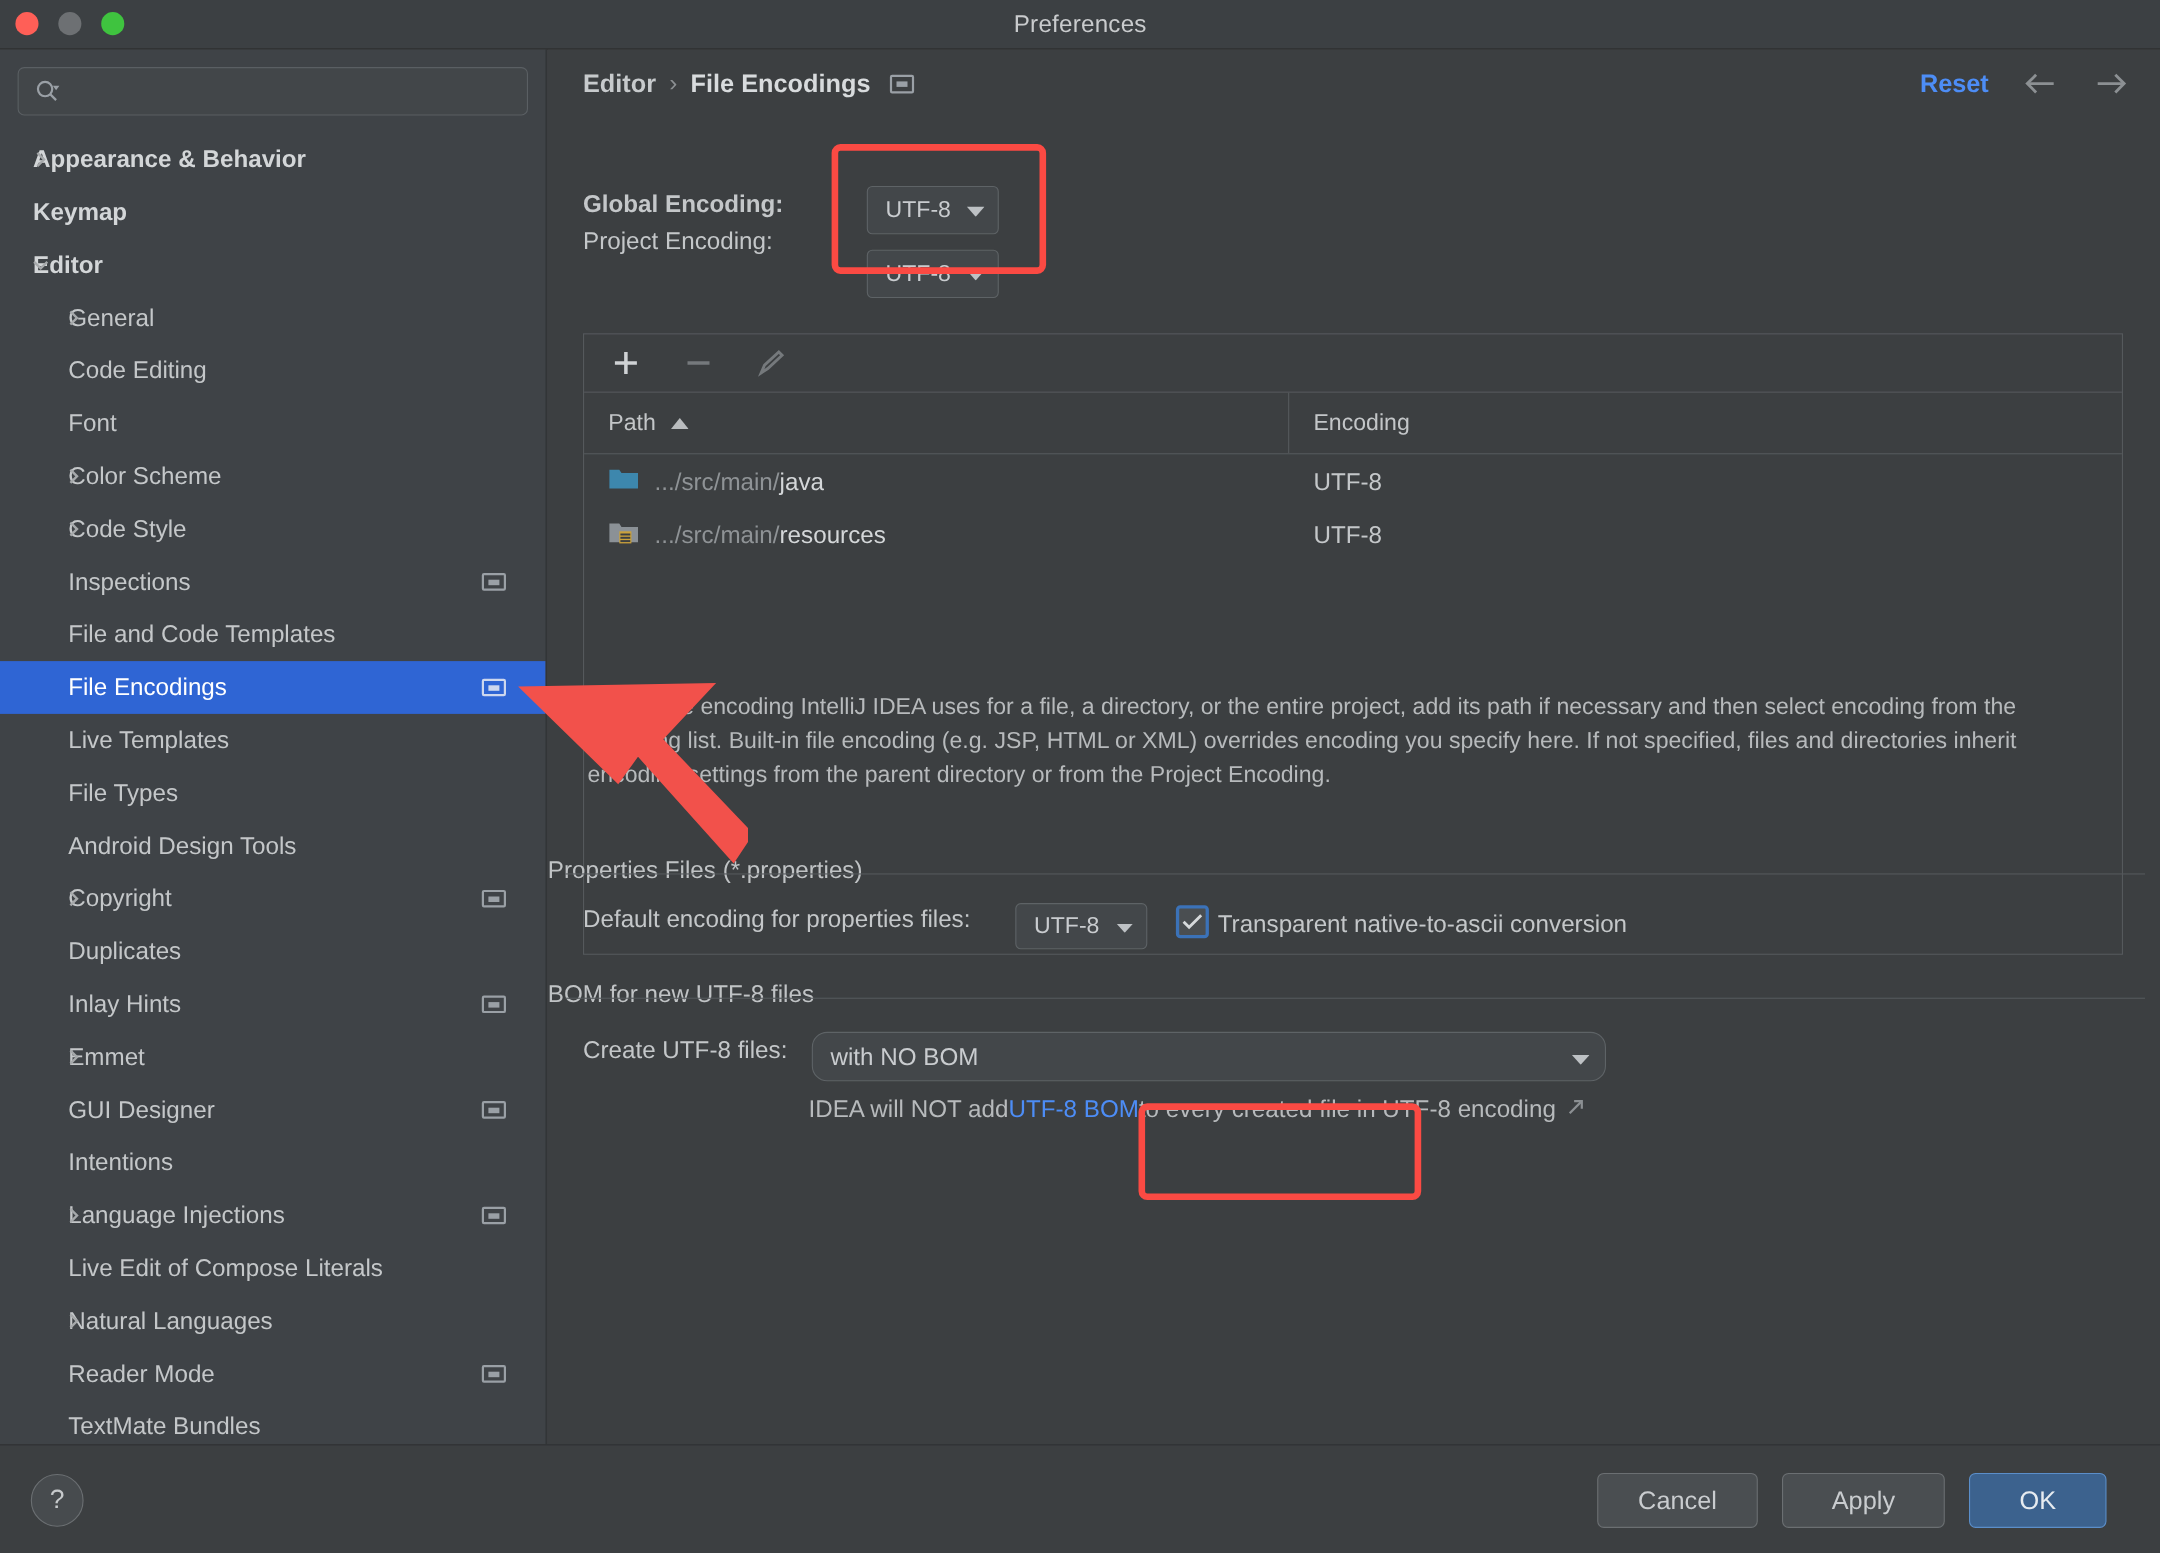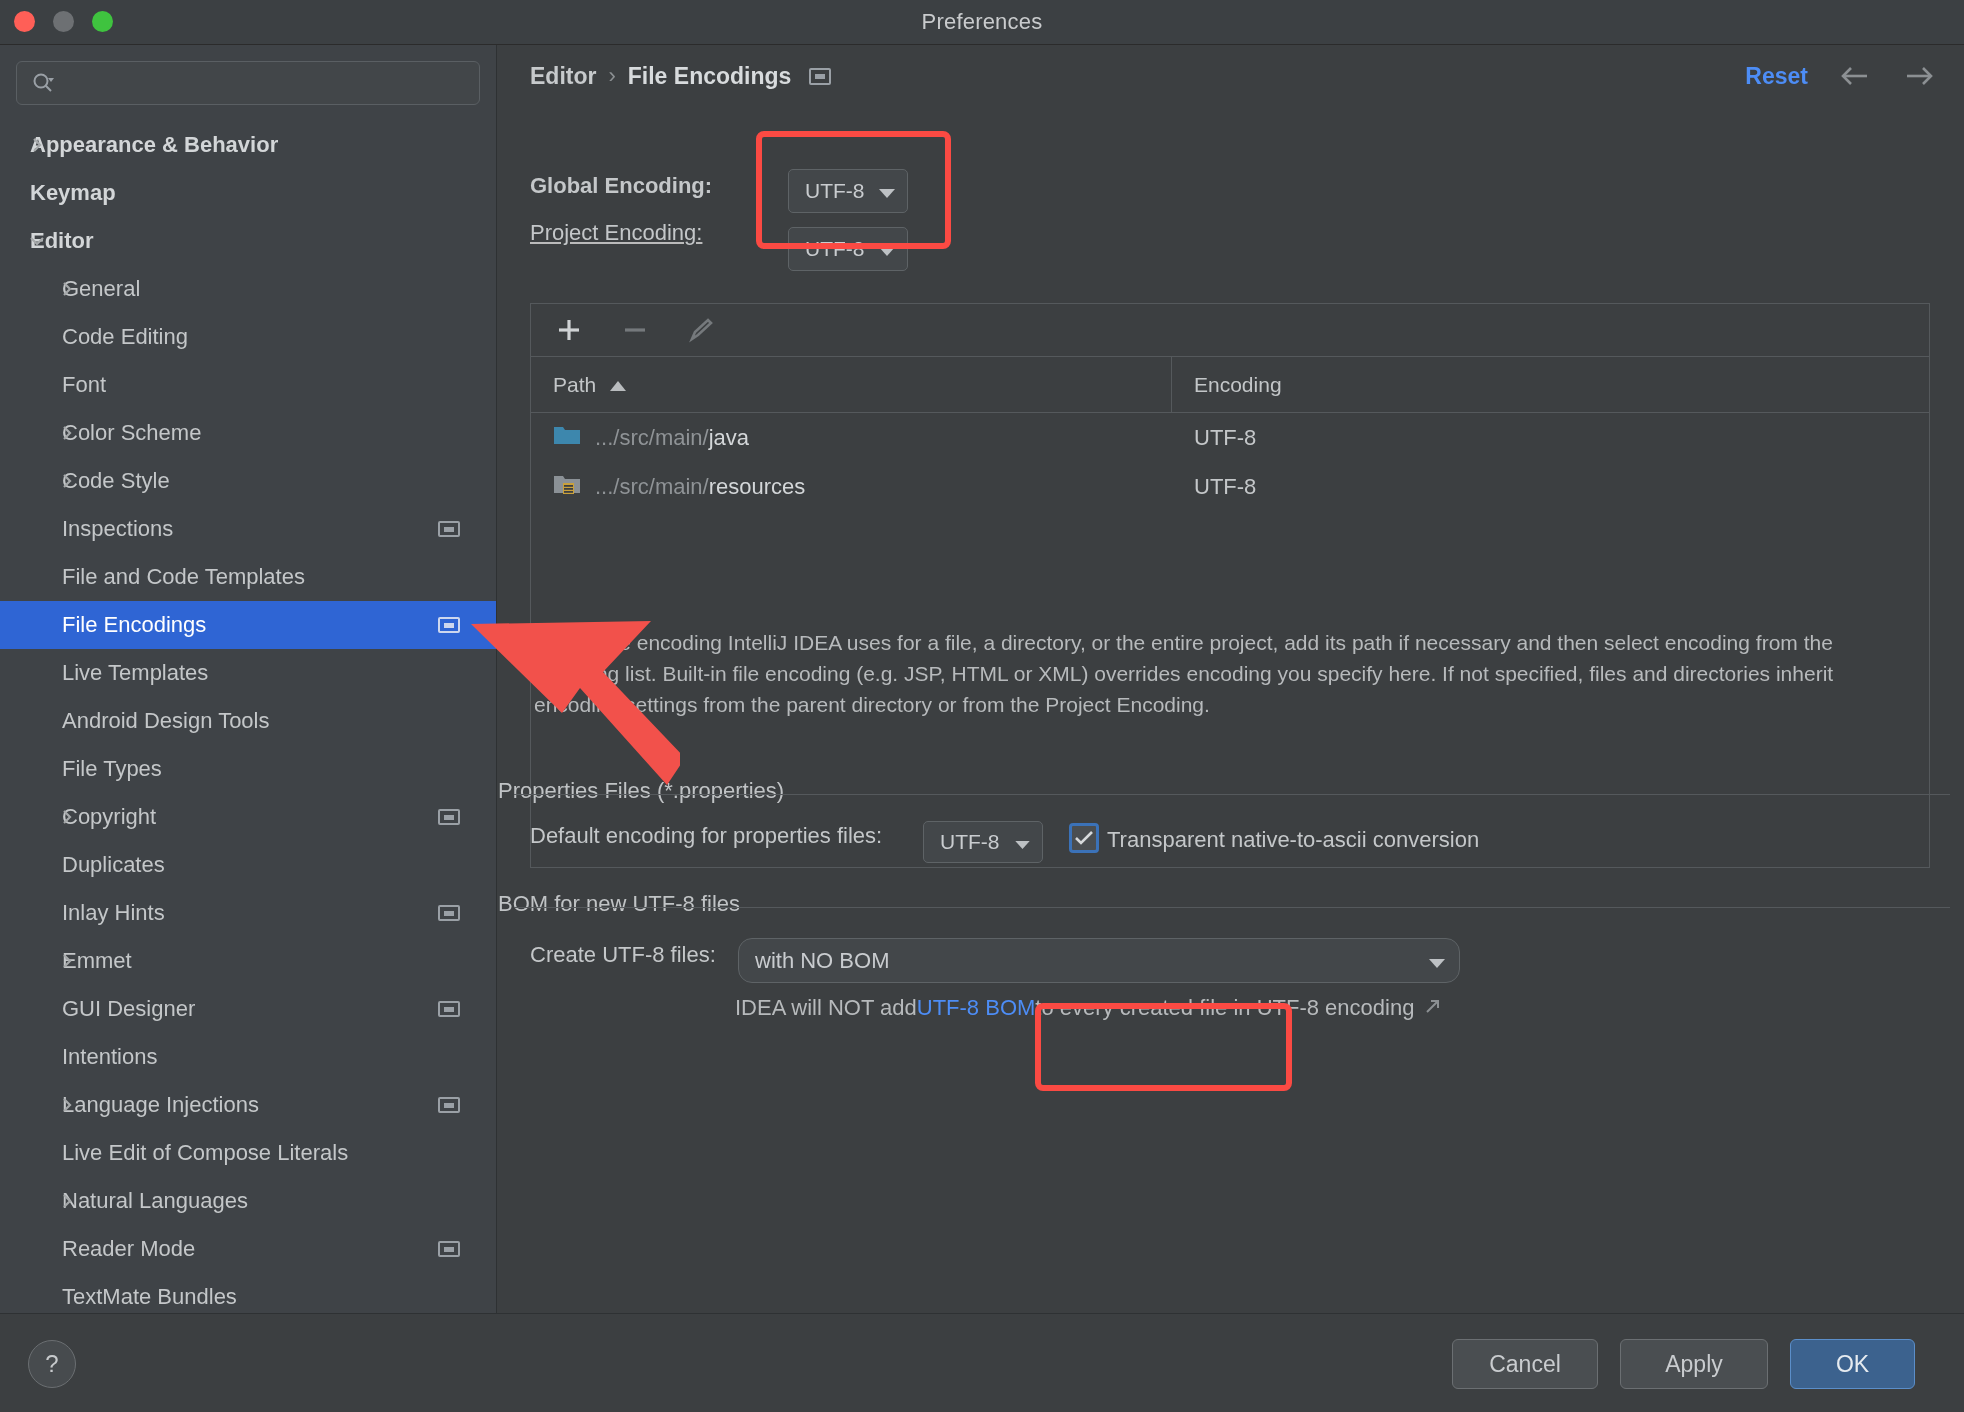--- a/index.html
+++ b/index.html
@@ -264,24 +264,24 @@
       <div class="titem l2 selected">
         <span>File Encodings</span>
         <span class="cfgicon">
           <i></i>
         </span>
       </div>
       <div class="titem l2">
         <span>Live Templates</span>
       </div>
       <div class="titem l2">
+        <span>File Types</span>
+      </div>
+      <div class="titem l2">
         <span>Android Design Tools</span>
-      </div>
-      <div class="titem l2">
-        <span>File Types</span>
       </div>
       <div class="titem l2">
         <span class="chev">
           <svg width="18" height="18" viewBox="0 0 18 18">
             <polyline points="6,3 12,9 6,15" fill="none" stroke="#a6a9ab" stroke-width="2.2"></polyline>
           </svg>
         </span>
         <span>Copyright</span>
         <span class="cfgicon">
           <i></i>
@@ -379,21 +379,21 @@
   </div>
   <div class="combo" style="position:absolute; left:290px; top:124px;">
     <span>UTF-8</span>
     <span class="caret">
       <svg width="16" height="10" viewBox="0 0 16 10">
           <polygon points="0,1 16,1 8,10" fill="#bdc1c4"></polygon>
         </svg>
     </span>
   </div>
 
-  <div class="rowline" style="left:32px; top:175px;text-decoration:underline;">
+  <div class="rowline" style="left:32px; top:161px;">
     <span class="flabel">Project Encoding:</span>
   </div>
   <div class="combo" style="position:absolute; left:290px; top:182px;">
     <span>UTF-8</span>
     <span class="caret">
       <svg width="16" height="10" viewBox="0 0 16 10">
           <polygon points="0,1 16,1 8,10" fill="#bdc1c4"></polygon>
         </svg>
     </span>
   </div>

